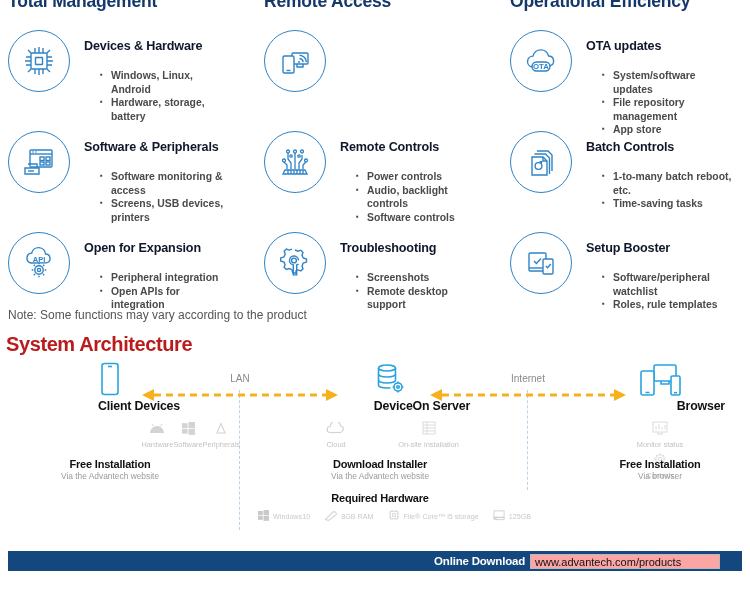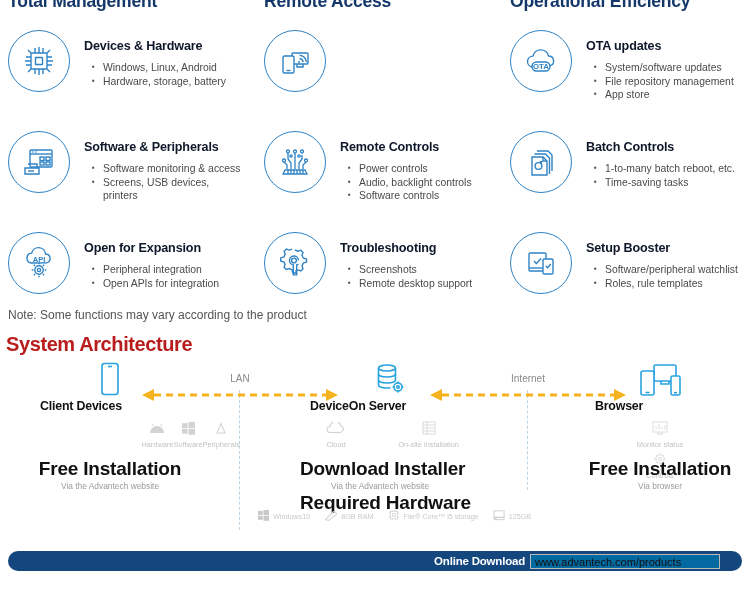--- a/index.html
+++ b/index.html
@@ -43,21 +43,21 @@
     display: flex; align-items: center; justify-content: center;
   }
   .fcol.c2 .ring { margin-left: 14px; }
   .fcol.c3 .ring { margin-left: 10px; }
   .ficon { width: 40px; height: 40px; display:block; }
   .ftext { padding-left: 14px; padding-top: 12px; }
   .ftitle {
     color: #0f172a; font-weight: bold; font-size: 12.6px;
     letter-spacing: -0.15px; margin-bottom: 4px;
   }
-  .flist { margin: 8px; padding: 0; list-style: none; }
+  .flist { margin: 16px; padding: 0; list-style: none; font-weight: bold; }
   .flist li {
     font-size: 10.4px; color: #4a4a4a; line-height: 13.6px;
     padding-left: 11px; position: relative;
   }
   .flist li:before {
     content: "\25AA"; position: absolute; left: 0; top: -1px;
     font-size: 8px; color: #4a4a4a;
   }
 
   .note {
@@ -66,21 +66,21 @@
   }
 
   
   .sa-title {
     position: absolute; top: 333px; left: 6px;
     color: #b91c1c; font-size: 20px; font-weight: bold;
     letter-spacing: -0.4px;
   }
   .arch { position: absolute; top: 360px; left: 0; width: 750px; height: 170px; }
 
-  .node { position: absolute; text-align: left; }
+  .node { position: absolute; text-align: right; }
   .node .nicon { height: 36px; display:flex; align-items:flex-end; justify-content:center; }
   .node .nlabel {
     font-size: 12.4px; font-weight: bold; color: #111; margin-top: 3px;
     letter-spacing: -0.2px; white-space: nowrap;
   }
 
   .link { position: absolute; }
   .link .lname {
     position: absolute; top: -15px; left: 0; width: 100%;
     text-align: center; font-size: 10px; color: #8a8a8a;
@@ -91,41 +91,41 @@
   .subicon { text-align: center; }
   .subicon .si { height: 20px; display:flex; align-items:center; justify-content:center; }
   .subicon .sl { font-size: 7.4px; color: #c3c3c3; margin-top: 2px; white-space: nowrap; }
 
   .vsep {
     position: absolute; width: 0; border-left: 1px dashed #bcd2e0;
   }
 
   .caption { position: absolute; text-align: center; }
   .caption .ch {
-    font-size: 19px; font-weight: bold; color: #111; letter-spacing: -0.2px;
+    font-size: 11px; font-weight: bold; color: #111; letter-spacing: -0.2px;
     white-space: nowrap;
   }
   .caption .cs { font-size: 8.4px; color: #9a9a9a; margin-top: 1px; white-space: nowrap; }
 
   .reqrow { position: absolute; display: flex; align-items: center; }
   .req { display: flex; align-items: center; margin-right: 14px; }
   .req .rl { font-size: 7.2px; color: #c9c9c9; margin-left: 4px; white-space: nowrap; }
 
   
   .footbar {
     position: absolute; left: 8px; top: 551px;
     width: 734px; height: 20px; background: #14477e;
-    display: flex; align-items: center; justify-content: flex-end; border-radius: 10px;
+    display: flex; align-items: center; justify-content: flex-end;
   }
   .foot-label {
     color: #ffffff; font-size: 11.5px; font-weight: bold;
     margin-right: 5px; letter-spacing: -0.2px;
   }
   .foot-url {
-    background: #0369a1; color: #111; font-size: 11px;
+    background: #fca5a5; color: #111; font-size: 11px;
     height: 15px; line-height: 15px; width: 190px;
     padding-left: 4px; margin-right: 22px;
     border: 1px solid #b9b9b9;
   }
 </style>
 </head>
 <body>
 
 <div class="page">
 

